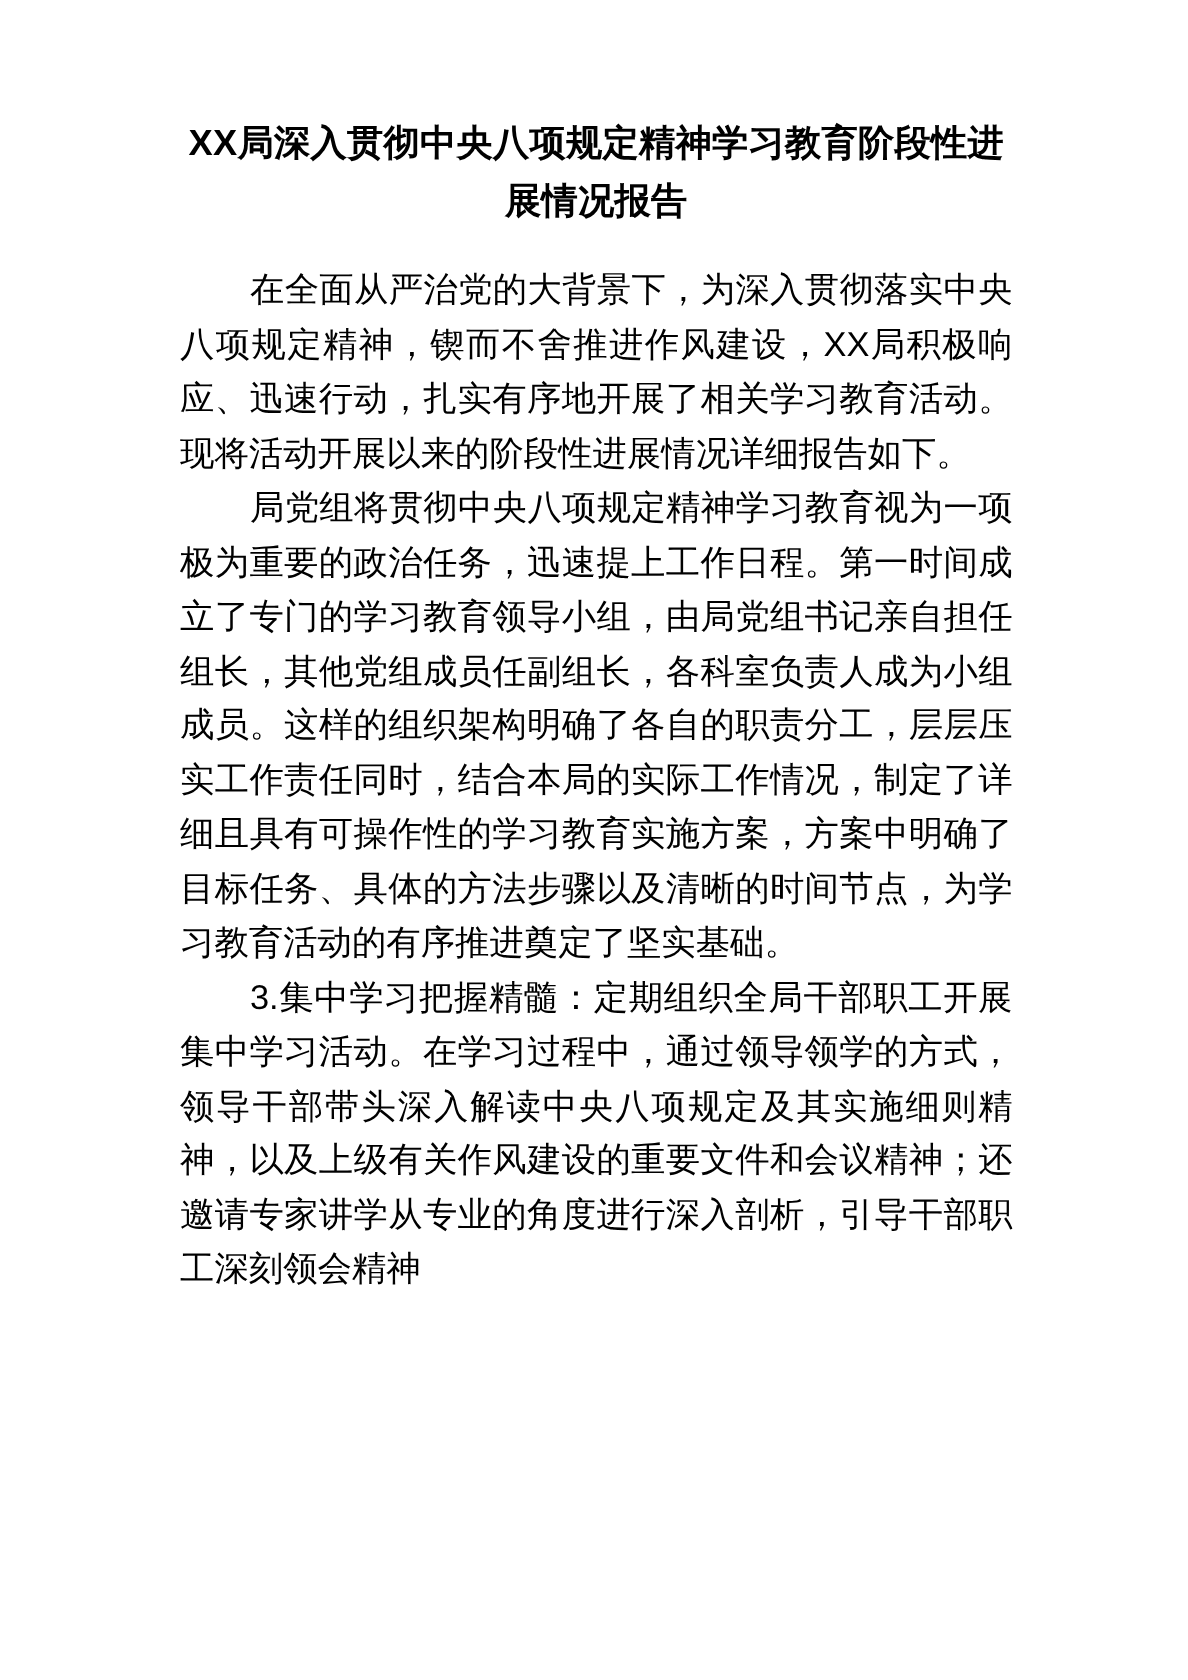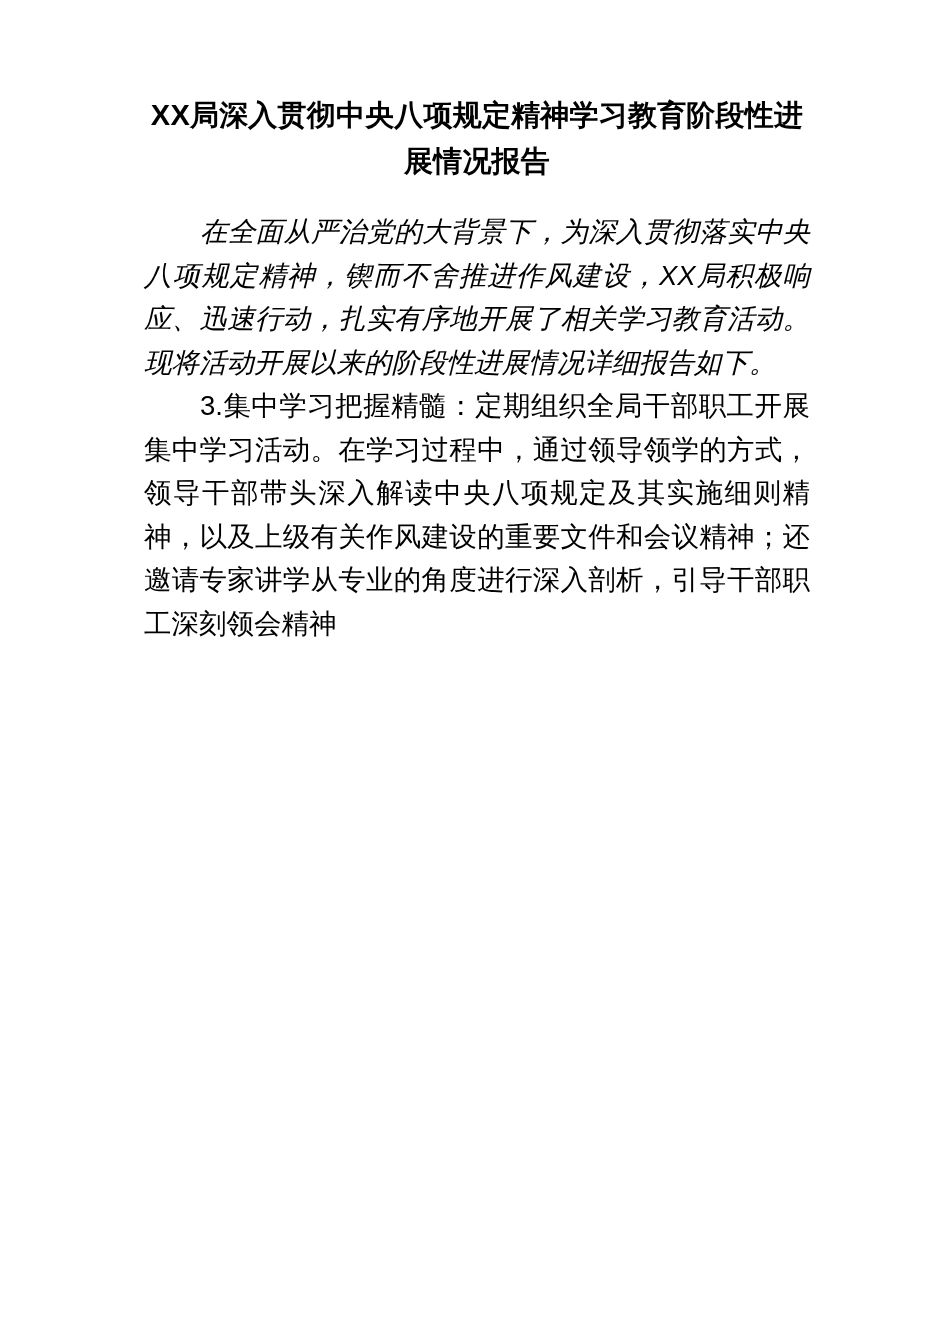--- a/index.html
+++ b/index.html
@@ -35,21 +35,20 @@
   }
 
   p.para {
     margin: 0;
     font-size: 27.5px;
     line-height: 43.5px;
     text-align: justify;
     text-justify: inter-ideograph;
     text-indent: 56px;
     word-break: break-all;
-    font-style: italic;
   }
 
   p.heading-1,
   p.heading-2,
   p.numbered {
     margin: 0;
     font-size: 27.5px;
     line-height: 43.5px;
     text-align: justify;
     text-justify: inter-ideograph;
@@ -66,17 +65,18 @@
 <body>
 
 <div class="page">
 
   <h1 class="doc-title">XX局深入贯彻中央八项规定精神学习教育阶段性进展情况报告</h1>
 
   <p class="para">在全面从严治党的大背景下，为深入贯彻落实中央八项规定精神，锲而不舍推进作风建设，XX局积极响应、迅速行动，扎实有序地开展了相关学习教育活动。现将活动开展以来的阶段性进展情况详细报告如下。</p>
 
 
 
+  <p class="para">局党组将贯彻中央八项规定精神学习教育视为一项极为重要的政治任务，迅速提上工作日程。第一时间成立了专门的学习教育领导小组，由局党组书记亲自担任组长，其他党组成员任副组长，各科室负责人成为小组成员。这样的组织架构明确了各自的职责分工，层层压实工作责任同时，结合本局的实际工作情况，制定了详细且具有可操作性的学习教育实施方案，方案中明确了目标任务、具体的方法步骤以及清晰的时间节点，为学习教育活动的有序推进奠定了坚实基础。</p>
 
 
   <p class="numbered clipped">3.集中学习把握精髓：定期组织全局干部职工开展集中学习活动。在学习过程中，通过领导领学的方式，领导干部带头深入解读中央八项规定及其实施细则精神，以及上级有关作风建设的重要文件和会议精神；还邀请专家讲学从专业的角度进行深入剖析，引导干部职工深刻领会精神</p>
 
 </div>
 
 </body></html>

